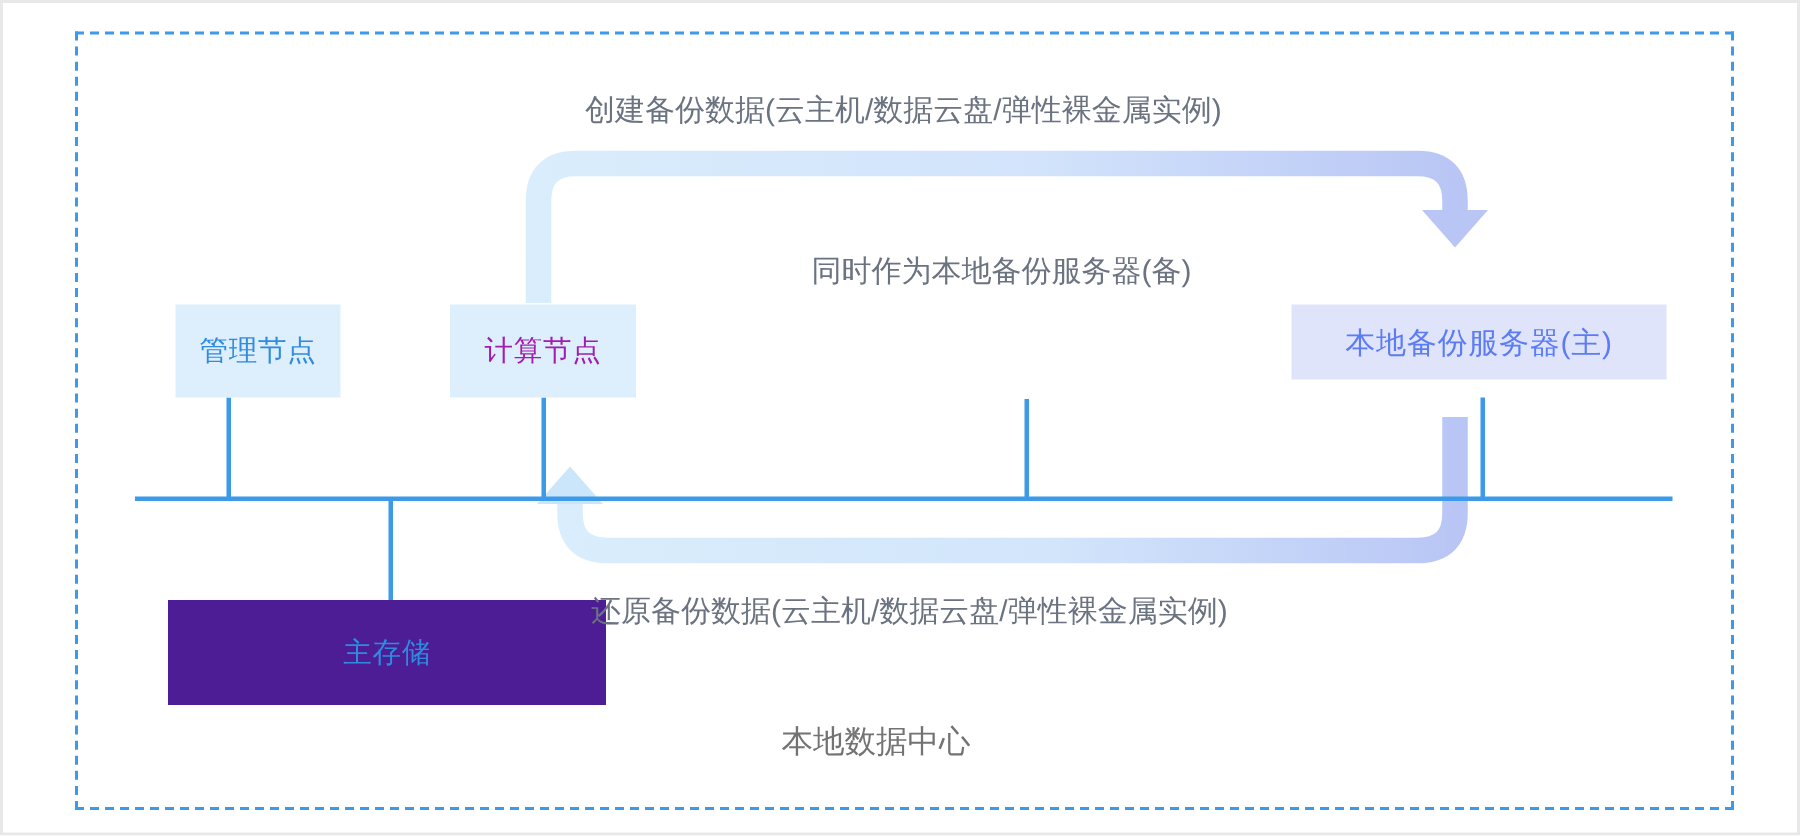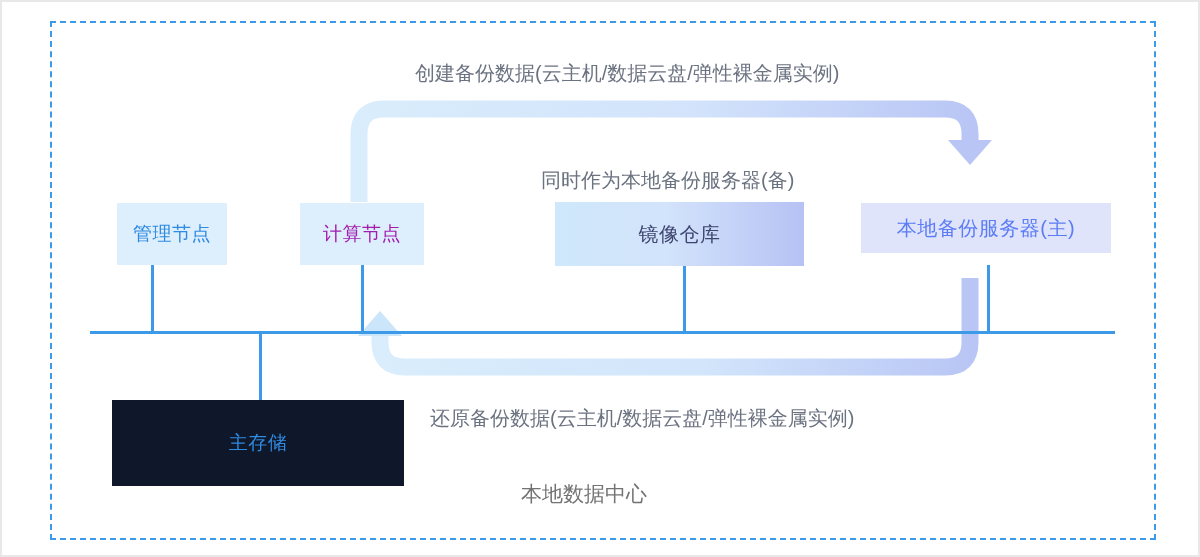--- a/index.html
+++ b/index.html
@@ -63,22 +63,22 @@
   }
 
   .node-backup {
     left: 859px; top: 201px; width: 250px; height: 50px;
     background: #dfe4fb;
     color: #5c7cf5;
     font-size: 20px;
   }
 
   .node-storage {
-    left: 110px; top: 398px; width: 292px; height: 86px;
-    background: #0f172a;
+    left: 110px; top: 398px; width: 292px; height: 70px;
+    background: #4c1d95;
     color: #2f8ae0;
   }
 
   
   #bus {
     position: absolute;
     left: 88px; top: 329px;
     width: 1025px; height: 3px;
     background: #3d9ae8;
   }
@@ -102,23 +102,23 @@
     pointer-events: none;
   }
 
   
   .label {
     position: absolute;
     font-size: 20px;
     color: #6b7280;
     white-space: nowrap;
   }
-  .lbl-create  { left: 413px; top: 58px; }
+  .lbl-create  { left: 388px; top: 58px; }
   .lbl-alsobak { left: 539px; top: 165px; }
-  .lbl-restore { left: 428px; top: 392px; margin-top: 11px; }
+  .lbl-restore { left: 392px; top: 392px; }
 
   #dc-caption {
     position: absolute;
     left: 519px; top: 478px;
     font-size: 21px;
     color: #737373;
     white-space: nowrap;
   }
 </style>
 </head>
@@ -172,23 +172,20 @@
   <div class="vline vl-storage"></div>
 
   <div class="node node-mgmt">
     <span>管理节点</span>
   </div>
 
   <div class="node node-compute">
     <span>计算节点</span>
   </div>
 
-  <div class="node node-registry">
-    <span>镜像仓库</span>
-  </div>
 
   <div class="node node-backup">
     <span>本地备份服务器(主)</span>
   </div>
 
   <div class="node node-storage">
     <span>主存储</span>
   </div>
 
   <div class="label lbl-create">创建备份数据(云主机/数据云盘/弹性裸金属实例)</div>

